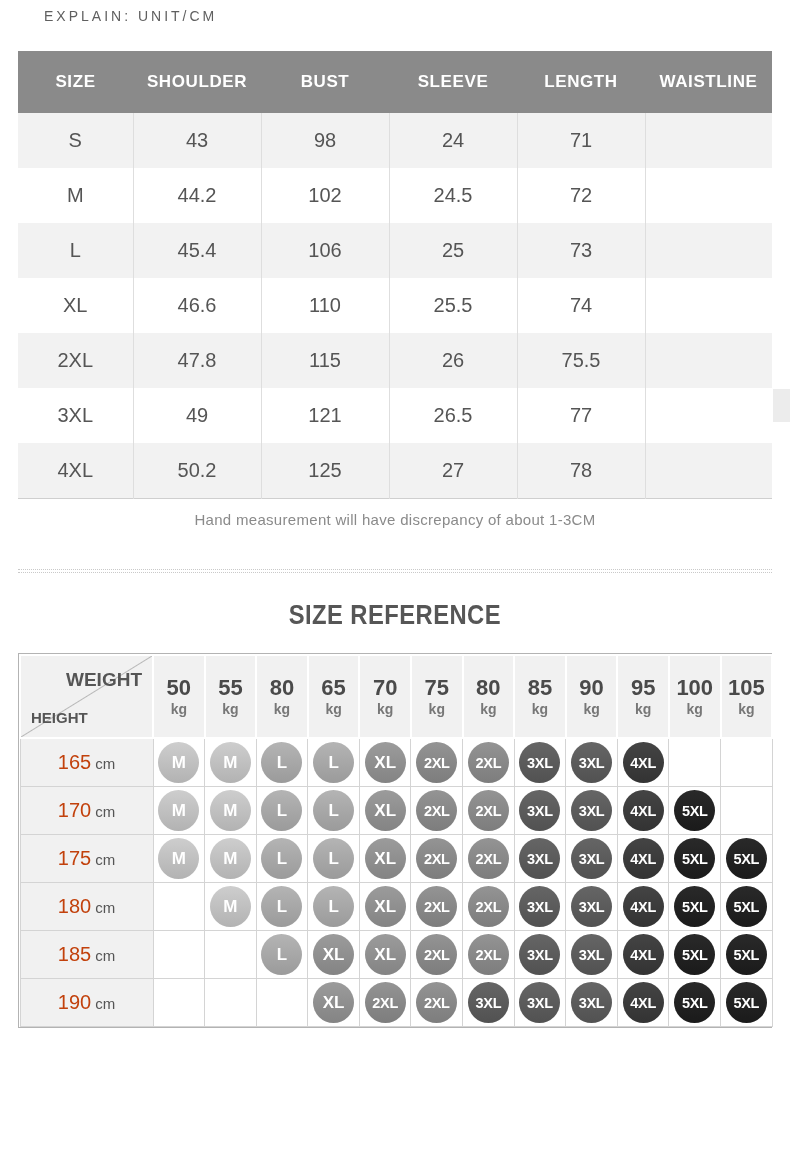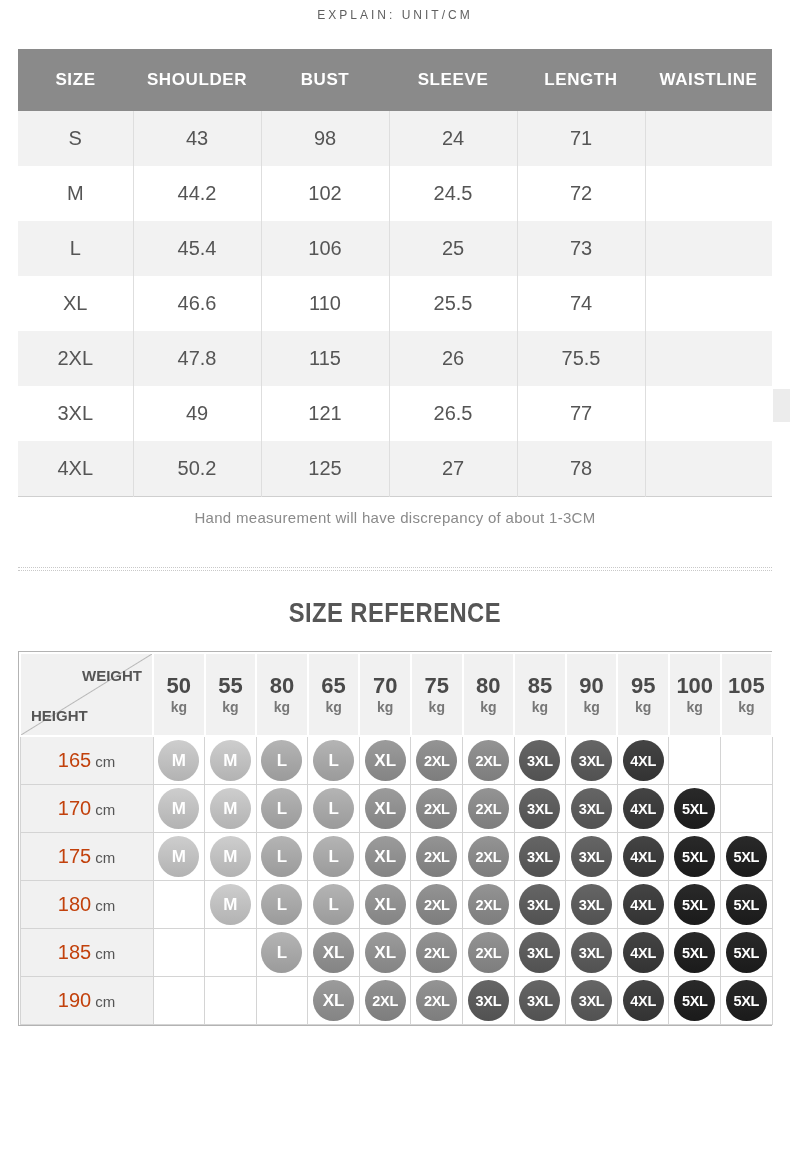--- a/index.html
+++ b/index.html
@@ -1,21 +1,21 @@
 <!DOCTYPE html>
 <html><head>
 <meta charset="utf-8">
 <style>
   html,body{margin:0;padding:0;background:#fff;}
   .page{position:relative;width:790px;height:1162px;background:#fff;overflow:hidden;
         font-family:"Liberation Sans",sans-serif;}
   .title-wrap{padding-top:33px;text-align:center;}
   .main-title{display:inline-block;font-size:33px;font-weight:700;color:#565656;
               letter-spacing:1px;transform:scaleX(0.82);white-space:nowrap;}
-  .subtitle{margin-top:8px;text-align:center;font-size:12px;color:#5f5f5f;letter-spacing:3px;}
+  .subtitle{margin-top:8px;text-align:left;font-size:14px;color:#5f5f5f;letter-spacing:3px;margin-left:44px;}
 
   table{border-collapse:collapse;}
   .t1{width:754px;margin:27px auto 12px;table-layout:fixed;border-bottom:1px solid #cfcfcf;}
   .t1 thead th{height:60px;color:#fff;font-size:17px;font-weight:700;letter-spacing:0.6px;}
   .t1 tbody td{height:53px;text-align:center;font-size:20px;color:#555;}
   .t1 tbody td + td{border-left:1px solid #dedede;}
 
   .note1{margin-top:12px;text-align:center;font-size:15px;color:#8a8a8a;letter-spacing:0.3px;}
   .divider{width:754px;margin:41px auto 0;height:2px;
            border-top:1px dotted #c9c9c9;border-bottom:1px dotted #c9c9c9;}
@@ -24,21 +24,21 @@
              letter-spacing:0.5px;transform:scaleX(0.85);white-space:nowrap;}
 
   .t2-wrap{width:754px;margin:22px auto 0;border:1px solid #b3b3b3;box-sizing:border-box;}
   .t2{width:752px;table-layout:fixed;}
   .t2 th,.t2 td{padding:0;}
   .t2 .corner,.t2 .wcell{background:#f1f1f1;border:2px solid #fff;height:81px;}
   .corner-inner{position:relative;width:100%;height:81px;}
   .diag{position:absolute;left:0;top:0;right:0;bottom:0;
         background:linear-gradient(to bottom right,
           rgba(0,0,0,0) calc(50% - 1px), #b8b8b8 50%, rgba(0,0,0,0) calc(50% + 1px));}
-  .corner-top{position:absolute;top:13px;right:10px;font-size:15px;color:#555;}
+  .corner-top{position:absolute;top:13px;right:10px;font-size:19px;color:#555;}
   .corner-bottom{position:absolute;bottom:11px;left:10px;font-size:15px;color:#555;}
   .wnum{font-size:22px;color:#4a4a4a;line-height:1.05;text-align:center;}
   .wunit{font-size:14px;color:#777;margin-top:2px;text-align:center;}
   .t2 .hcell{background:#f1f1f1;border:1px solid #d4d4d4;height:47px;text-align:center;}
   .hnum{font-size:20px;color:#c2410c;}
   .hunit{font-size:15px;color:#555;margin-left:4px;}
   .t2 .dcell{background:#fff;border:1px solid #d4d4d4;text-align:center;vertical-align:middle;}
   .circle{display:inline-flex;align-items:center;justify-content:center;
           width:41px;height:41px;border-radius:50%;color:#fff;font-weight:700;
           background-image:linear-gradient(rgba(255,255,255,0.05),rgba(0,0,0,0.12));

